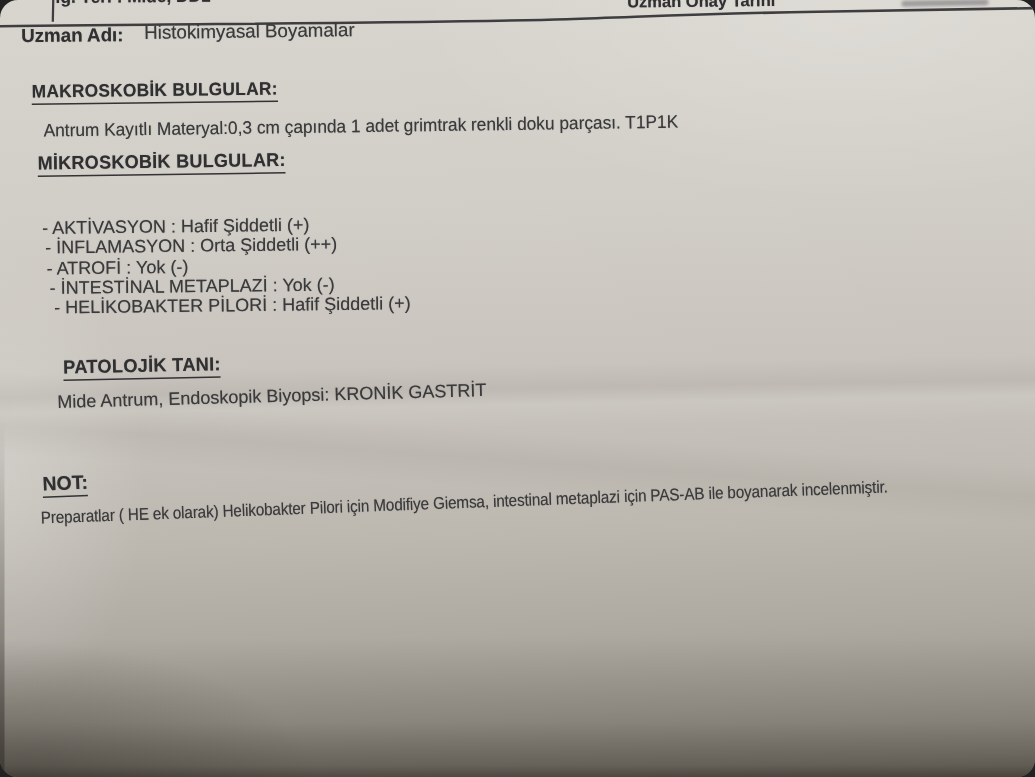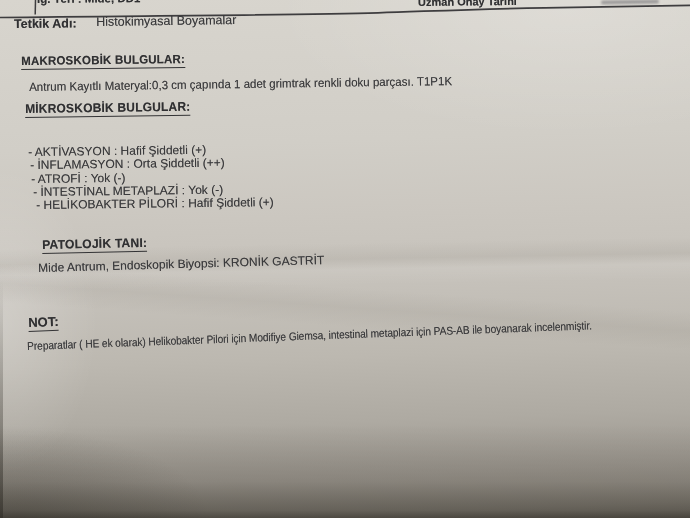--- a/index.html
+++ b/index.html
@@ -3,20 +3,21 @@
 <meta charset="utf-8">
 <style>
   html,body{margin:0;padding:0;background:#222;}
   .photo{
     position:relative;width:690px;height:518px;overflow:hidden;
     font-family:"Liberation Sans","DejaVu Sans",sans-serif;
     background:linear-gradient(178deg,
       #d8d5ce 0%, #d5d2cb 12%, #d1cec7 28%, #cbc7c0 42%,
       #c5c1ba 55%, #bcb8b0 68%, #aeaaa2 80%, #9c978f 90%,
       #8b867d 97%, #7b766d 100%);
+    border-radius:12px;
   }
   .layer{position:absolute;inset:0;pointer-events:none;}
   .sheen-tr{background:radial-gradient(420px 180px at 82% 2%, rgba(255,255,255,0.18), rgba(255,255,255,0) 70%);}
   .sheen-left{background:radial-gradient(140px 220px at 0% 62%, rgba(255,255,255,0.22), rgba(255,255,255,0) 70%);}
   .crease-mid{background:linear-gradient(179deg, rgba(0,0,0,0) 47%, rgba(110,104,94,0.10) 50%, rgba(255,255,255,0.08) 52%, rgba(0,0,0,0) 55%);}
   .crease-low{background:linear-gradient(184deg, rgba(0,0,0,0) 55%, rgba(120,114,104,0.10) 58.5%, rgba(0,0,0,0) 62%);}
   .vignette-bl{background:radial-gradient(260px 120px at 2% 100%, rgba(40,37,30,0.30), rgba(40,37,30,0) 75%);}
   .bottom-shade{background:linear-gradient(to bottom, rgba(0,0,0,0) 82%, rgba(58,54,46,0.18) 93%, rgba(48,45,38,0.42) 98.5%, rgba(38,35,29,0.60) 100%);}
   .left-edge{position:absolute;left:0;top:280px;width:3px;height:238px;
     background:linear-gradient(to bottom, rgba(60,57,50,0), rgba(60,57,50,0.35) 55%, rgba(45,42,36,0.55));pointer-events:none;}
@@ -51,21 +52,21 @@
     <path d="M0,17.5 C140,15.8 300,15.2 378,12.8 C430,11.2 465,9.2 545,7.8 C605,6.8 662,5.8 690,5.4" fill="none" stroke="#3e3d3f" stroke-width="1.7"></path>
     <path d="M35.5,0 L35.2,14.5" fill="none" stroke="#3e3d3f" stroke-width="1.5"></path>
   </svg>
 
   <div class="content">
 
     <div class="t b" style="left:37px;top:-7px;font-size:11.5px;transform:rotate(-0.5deg);">lg. Yeri :    Mide, DD1</div>
     <div class="t b" style="left:418px;top:-4px;font-size:11px;transform:rotate(-0.6deg);">Uzman Onay Tarihi</div>
     <div class="smudge"></div>
 
-    <div class="t b" style="left:14px;top:17px;font-size:12.5px;transform:rotate(-0.5deg);">Tetkik Adı:</div>
+    <div class="t b" style="left:14px;top:17px;font-size:12.5px;transform:rotate(-0.5deg);">Uzman Adı:</div>
     <div class="t" style="left:96px;top:15px;font-size:12.5px;transform:rotate(-0.8deg);">Histokimyasal Boyamalar</div>
 
     <div class="t b u caps" style="left:21px;top:54px;font-size:12px;transform:rotate(-0.7deg) scaleX(0.96);">MAKROSKOBİK BULGULAR:</div>
     <div class="t" style="left:29px;top:80px;font-size:12px;transform:rotate(-0.8deg) scaleX(0.96);">Antrum Kayıtlı Materyal:0,3 cm çapında 1 adet grimtrak renkli doku parçası. T1P1K</div>
 
     <div class="t b u caps" style="left:25px;top:102px;font-size:12.5px;transform:rotate(-0.8deg) scaleX(0.96);">MİKROSKOBİK BULGULAR:</div>
 
     <div class="t" style="left:28px;top:145px;transform:rotate(-0.7deg);">- AKTİVASYON  : Hafif Şiddetli (+)</div>
     <div class="t" style="left:30px;top:158px;transform:rotate(-0.7deg);">- İNFLAMASYON : Orta Şiddetli (++)</div>
     <div class="t" style="left:31px;top:171.5px;transform:rotate(-0.7deg);">- ATROFİ : Yok (-)</div>

